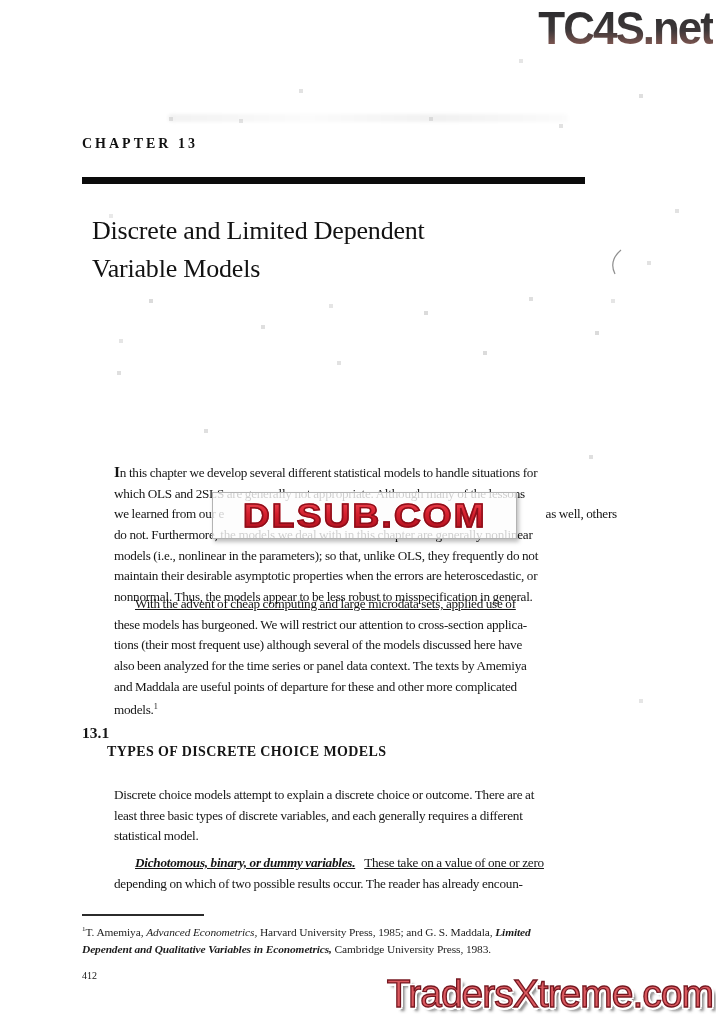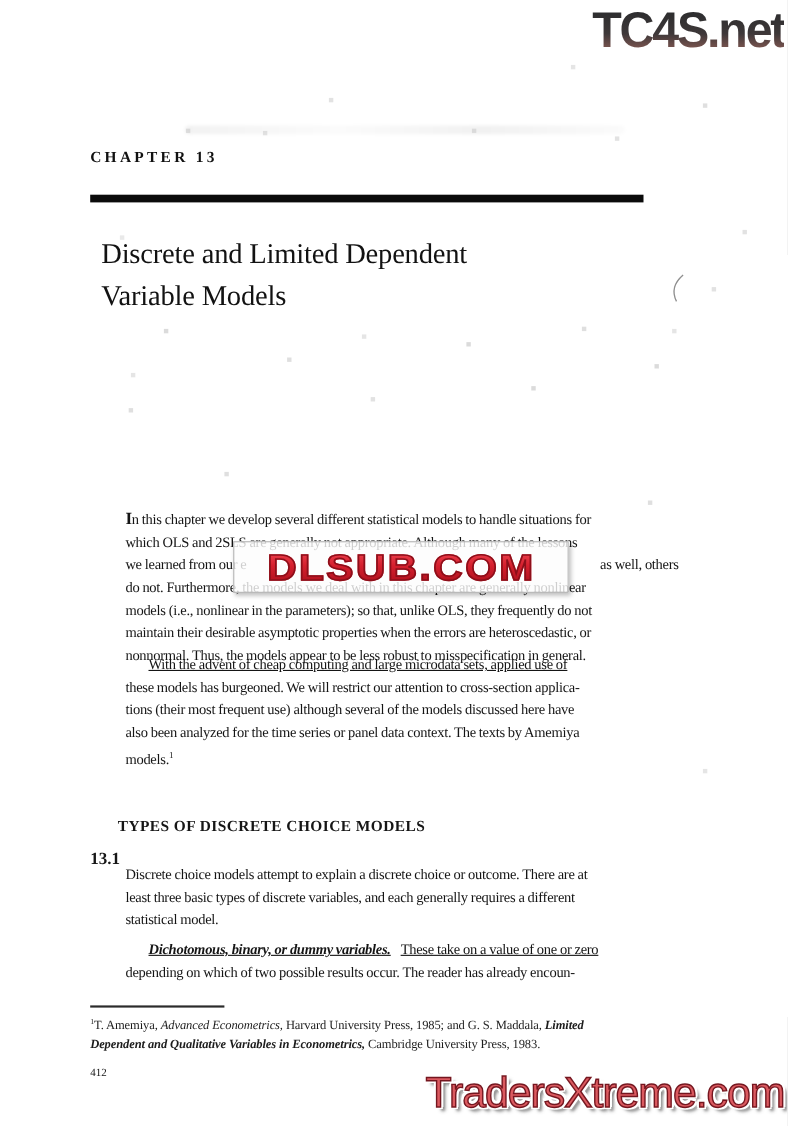--- a/index.html
+++ b/index.html
@@ -64,21 +64,21 @@
   .initial { font-weight:bold; font-size:15.5px; }
   .lead-in { font-weight:bold; font-style:italic; }
   .lead-gap { display:inline-block; width:9px; }
   sup { font-size:0.62em; vertical-align:super; letter-spacing:0; }
 
   .para1 { top:462px; }
   .para2 { top:594px; }
   .para3 { top:785px; }
   .para4 { top:853px; }
 
-  .sec-num   { position:absolute; left:82px; top:724px; font-size:15.5px; font-weight:bold;margin-top:48px; }
+  .sec-num   { position:absolute; left:82px; top:724px; font-size:15.5px; font-weight:bold; }
   .sec-title { position:absolute; left:82px; top:744px; font-size:14px; font-weight:bold; letter-spacing:0.4px;margin-left:25px; }
 
   
   .dlsub {
     position:absolute; left:212px; top:492px; width:303px; height:45px;
     background:rgba(253,253,253,0.80); border:1px solid #b3b3b3;
     box-shadow:2px 3px 4px rgba(0,0,0,0.25);
     display:flex; align-items:center; justify-content:center;
   }
   .dlsub-text {
@@ -144,20 +144,21 @@
 
   <div class="dlsub">
     <span class="dlsub-text">DLSUB.COM</span>
   </div>
 
   <div class="tblock para2">
     <div class="bline indent">With the advent of cheap computing and large microdata sets, applied use of</div>
     <div class="bline">these models has burgeoned. We will restrict our attention to cross-section applica-</div>
     <div class="bline">tions (their most frequent use) although several of the models discussed here have</div>
     <div class="bline">also been analyzed for the time series or panel data context. The texts by Amemiya</div>
+    <div class="bline">and Maddala are useful points of departure for these and other more complicated</div>
     <div class="bline"><span>models.</span><sup>1</sup></div>
   </div>
 
   <div class="sec-num">13.1</div>
   <div class="sec-title">TYPES OF DISCRETE CHOICE MODELS</div>
 
   <div class="tblock para3">
     <div class="bline">Discrete choice models attempt to explain a discrete choice or outcome. There are at</div>
     <div class="bline">least three basic types of discrete variables, and each generally requires a different</div>
     <div class="bline">statistical model.</div>

